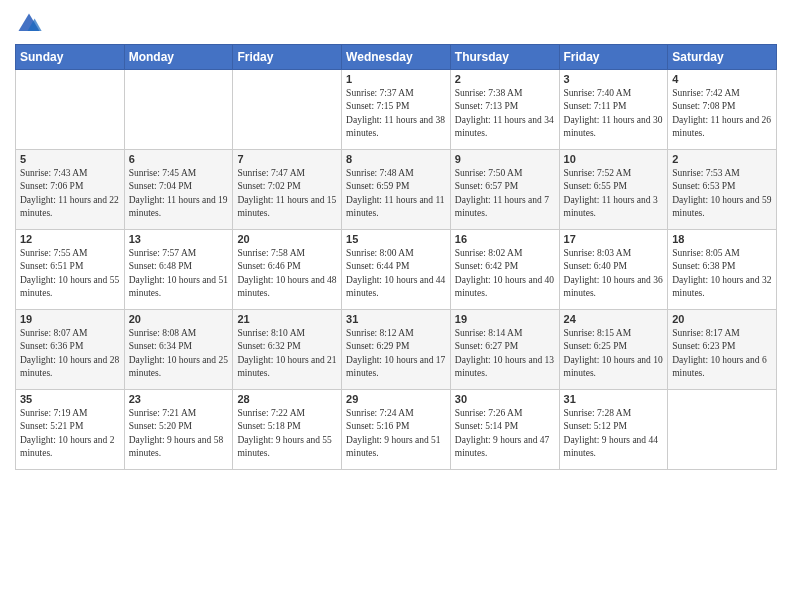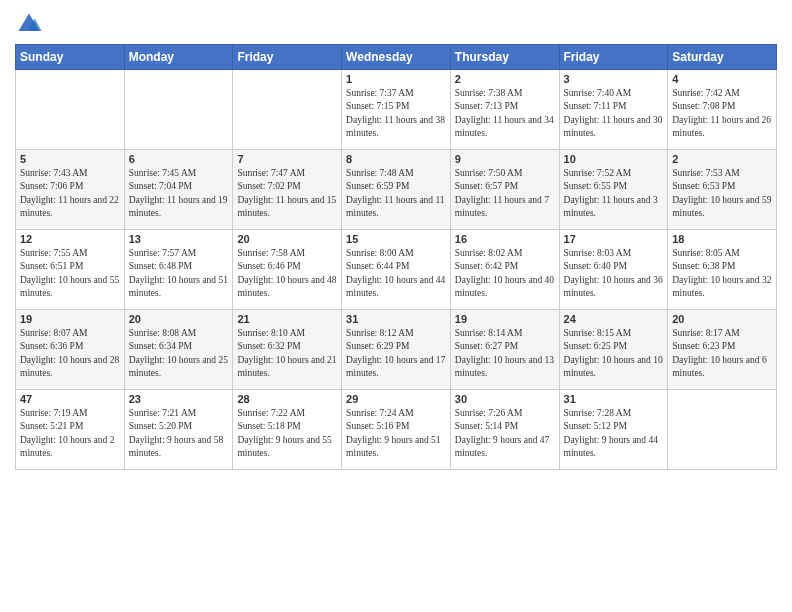--- a/index.html
+++ b/index.html
@@ -239,21 +239,21 @@
             <span class="day-number">24</span>
             <div class="day-info">Sunrise: 8:15 AM<br>Sunset: 6:25 PM<br>Daylight: 10 hours and 10 minutes.</div>
           </td>
           <td>
             <span class="day-number">20</span>
             <div class="day-info">Sunrise: 8:17 AM<br>Sunset: 6:23 PM<br>Daylight: 10 hours and 6 minutes.</div>
           </td>
         </tr>
         <tr>
           <td>
-            <span class="day-number">47</span>
+            <span class="day-number">35</span>
             <div class="day-info">Sunrise: 7:19 AM<br>Sunset: 5:21 PM<br>Daylight: 10 hours and 2 minutes.</div>
           </td>
           <td>
             <span class="day-number">23</span>
             <div class="day-info">Sunrise: 7:21 AM<br>Sunset: 5:20 PM<br>Daylight: 9 hours and 58 minutes.</div>
           </td>
           <td>
             <span class="day-number">28</span>
             <div class="day-info">Sunrise: 7:22 AM<br>Sunset: 5:18 PM<br>Daylight: 9 hours and 55 minutes.</div>
           </td>

